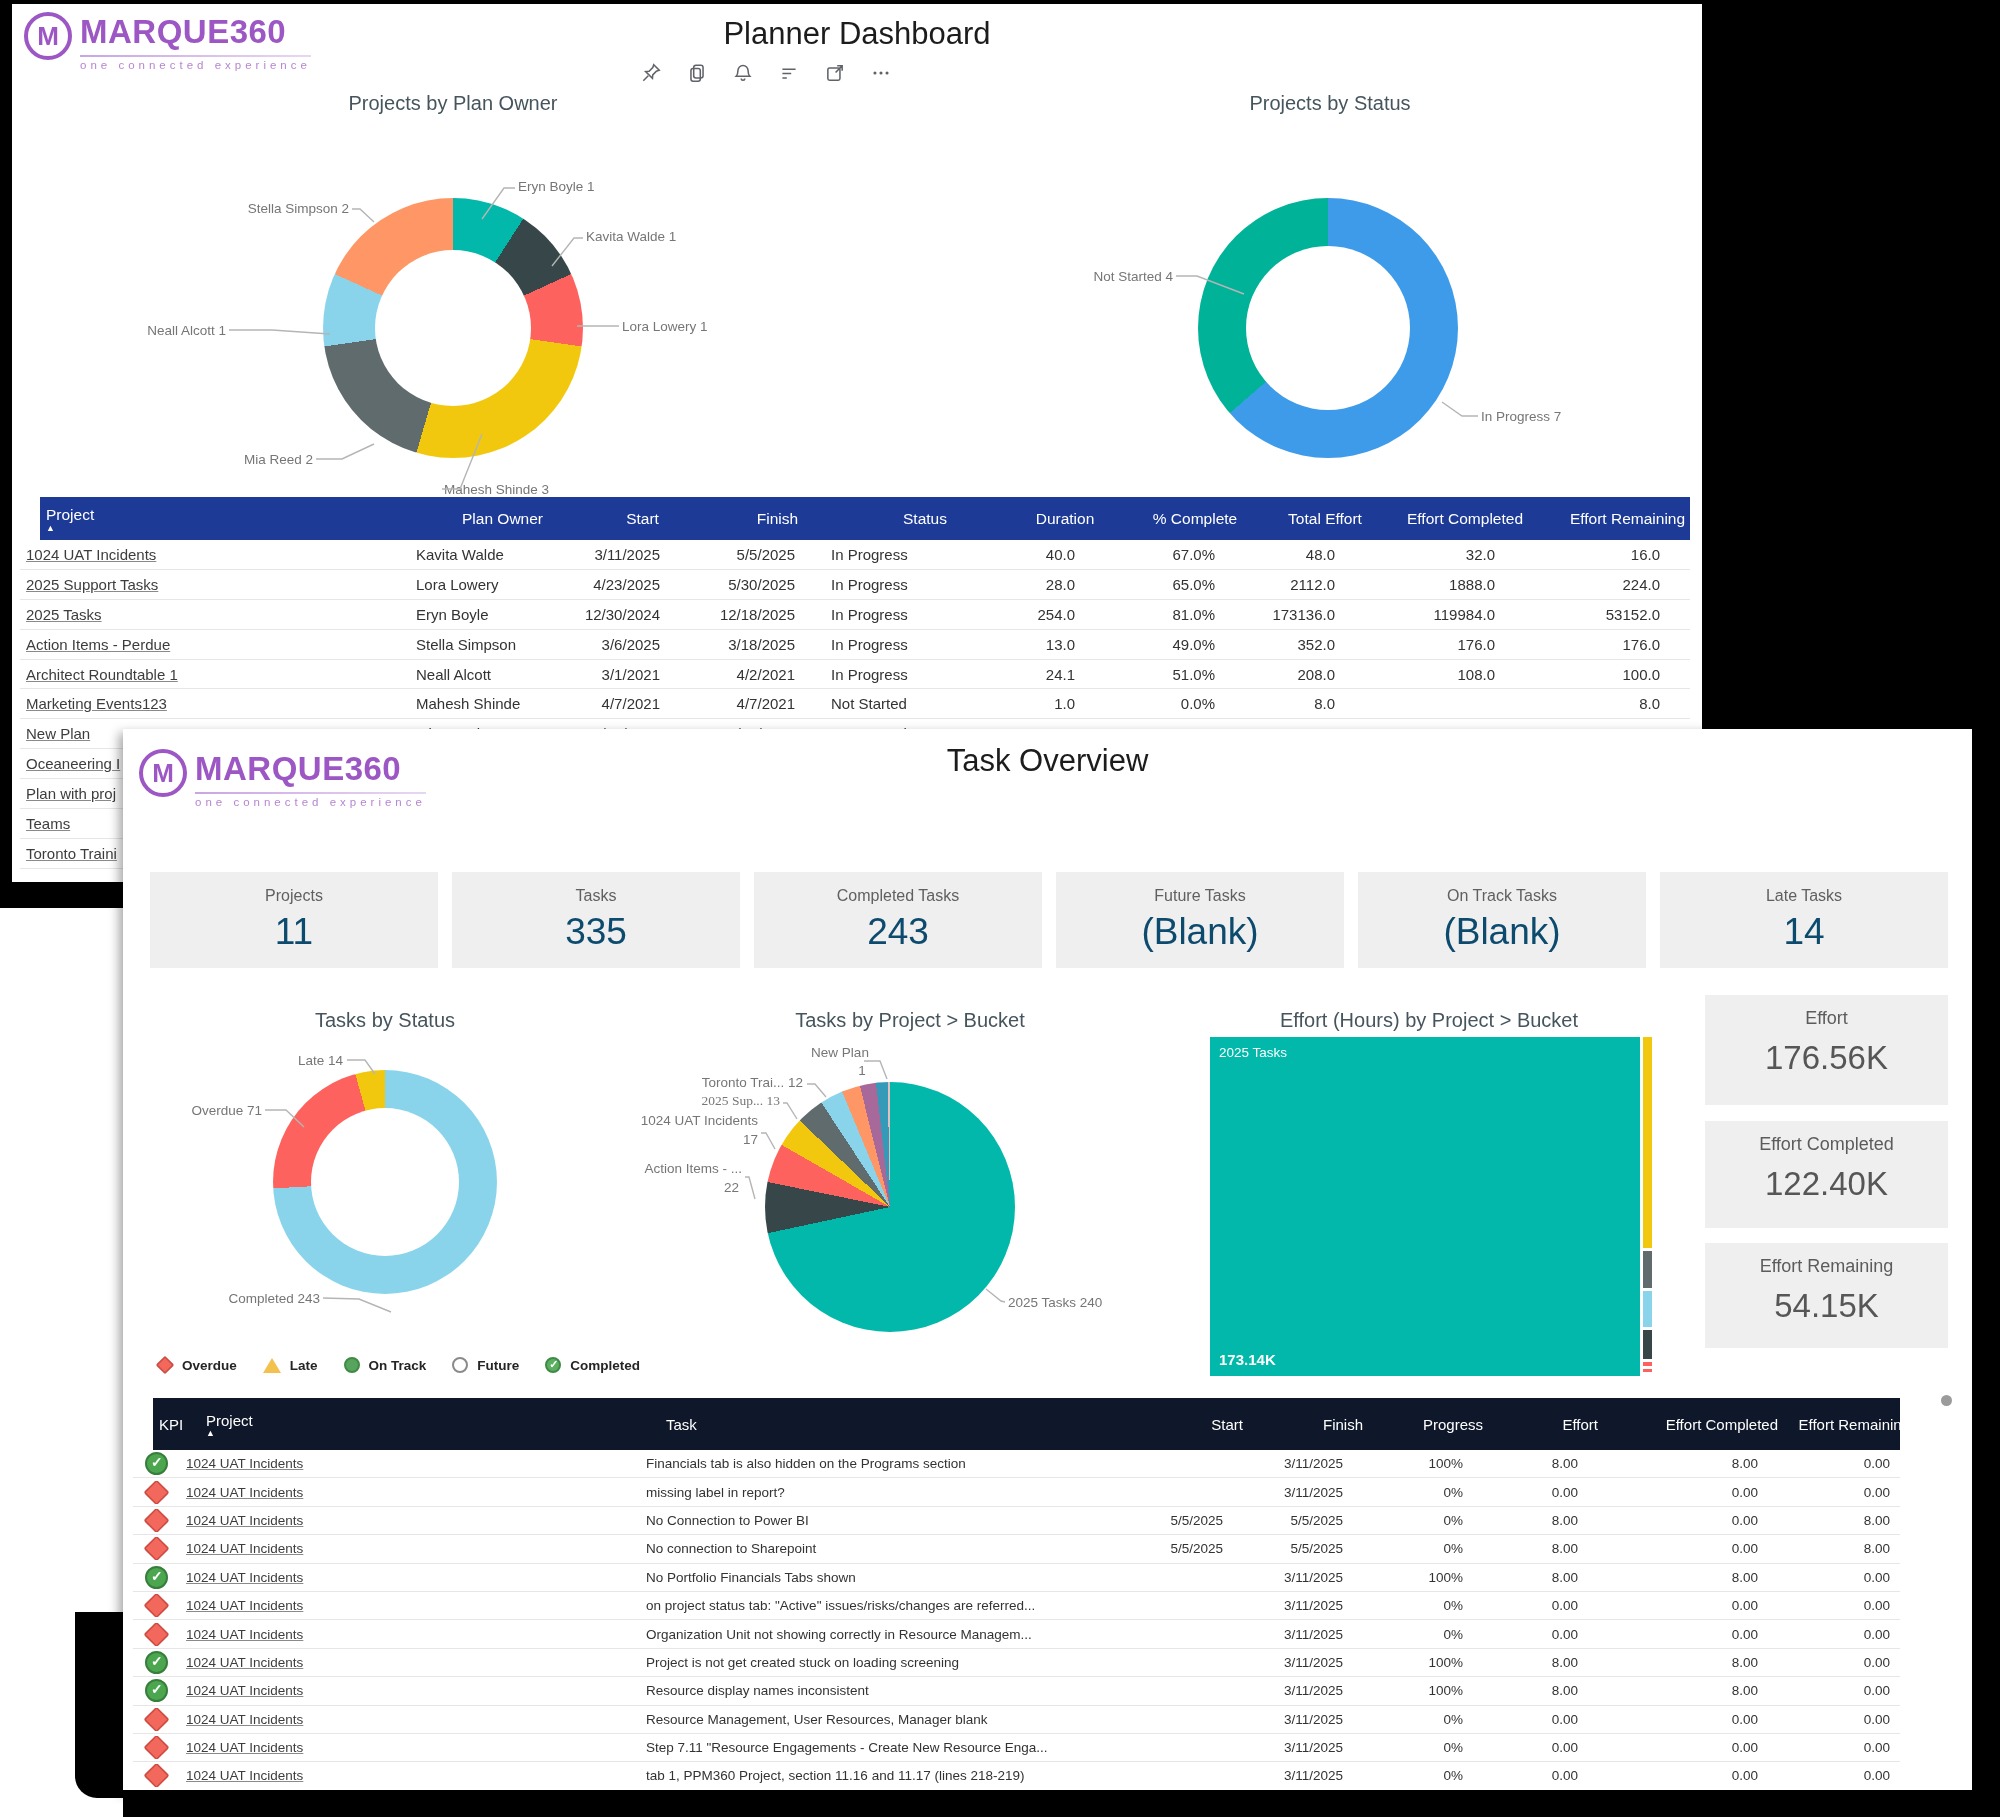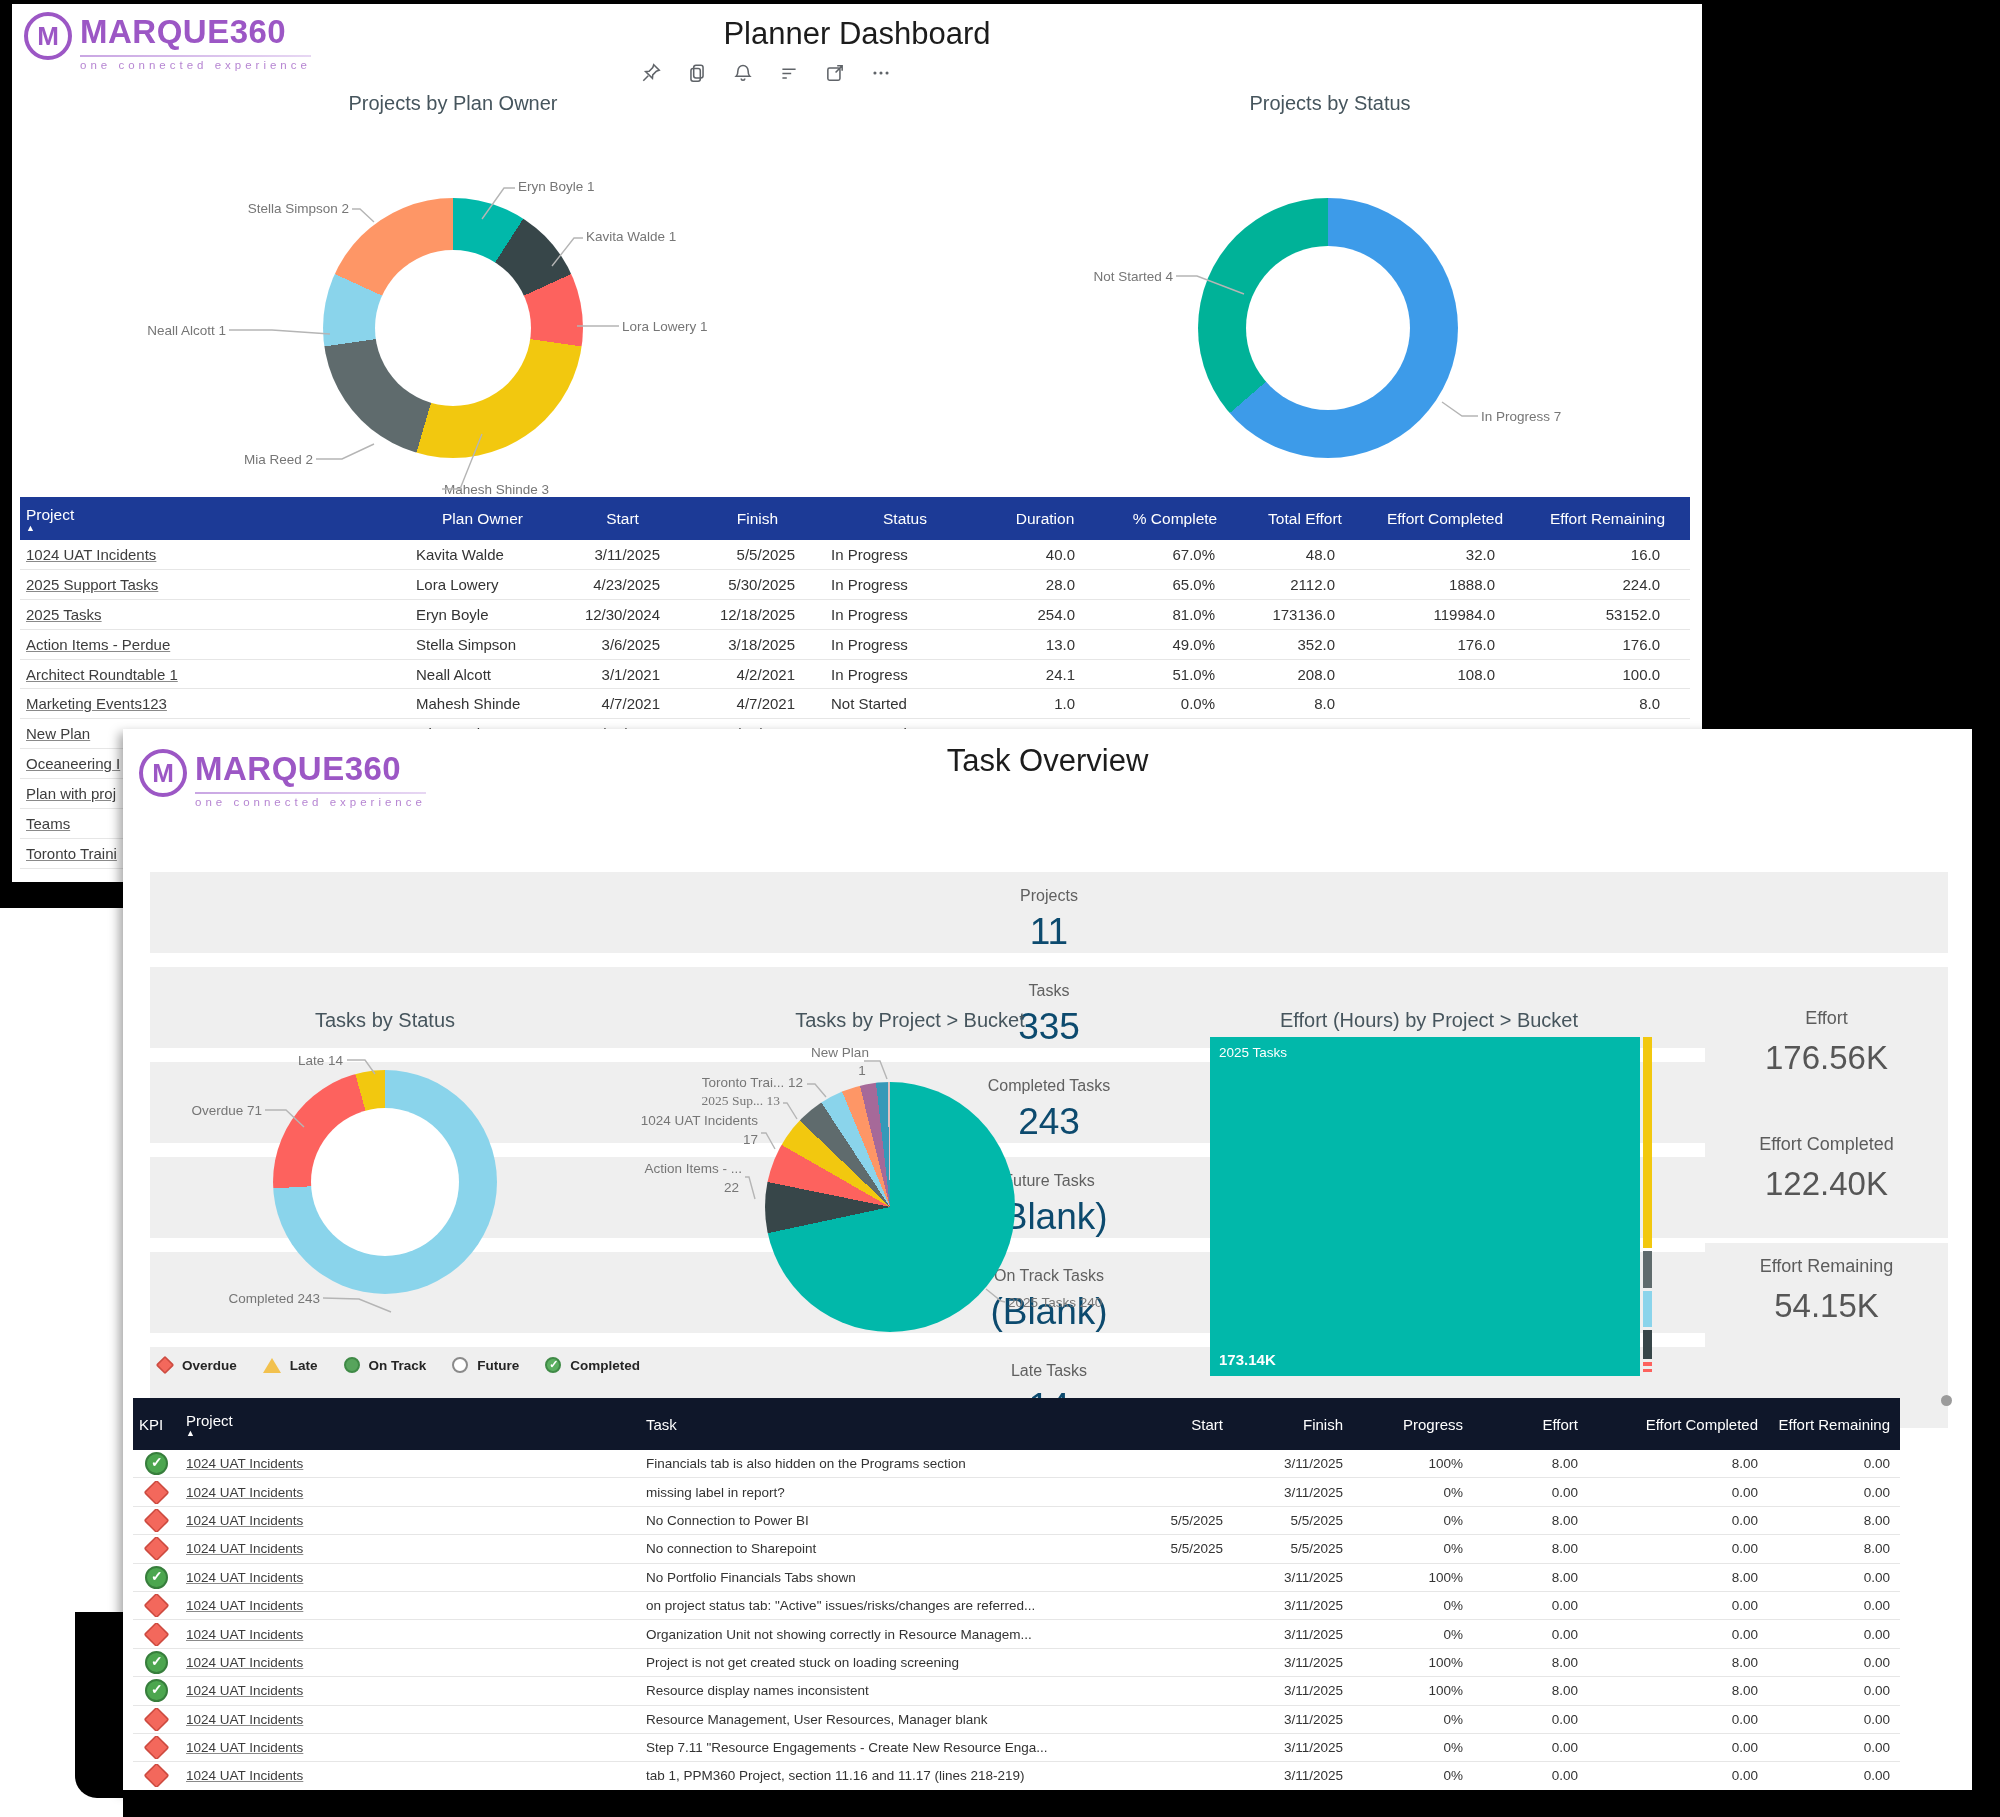--- a/index.html
+++ b/index.html
@@ -48,21 +48,21 @@
   .leg .t{font-size:13.5px;font-weight:bold;color:#252525;}
   .sh{width:16px;height:16px;box-sizing:border-box;}
   .sh.diamond{background:#F3685C;border:2px solid #CD4B40;transform:rotate(45deg) scale(.82);border-radius:2px;}
   .sh.triangle{width:0;height:0;border-left:9px solid transparent;border-right:9px solid transparent;
                border-bottom:15px solid #F2C14E;background:none;}
   .sh.circle-green{background:#57A45C;border:2px solid #3F8A46;border-radius:50%;}
   .sh.circle-white{background:#fff;border:2px solid #8a8a8a;border-radius:50%;}
   .sh.circle-check{background:#5BAF60;border:2px solid #3F8A46;border-radius:50%;position:relative;}
   .sh.circle-check::after{content:"\2713";position:absolute;left:2px;top:-1px;color:#fff;font-size:11px;font-weight:bold;}
   
-  .thead{display:grid;align-items:center;color:#fff;font-size:15.5px;}
+  .thead{display:grid;align-items:center;color:#fff;font-size:15.5px;margin-left:20px;}
   .trow{display:grid;align-items:center;font-size:15px;border-bottom:1px solid #e6e6e6;background:#fff;cursor:pointer;}
   .cell{padding:0 6px;white-space:nowrap;overflow:hidden;}
   .cell.r{text-align:right;padding-right:30px;}
   .cell.rr{text-align:right;padding-right:10px;}
   .cell.c{text-align:center;}
   .link{text-decoration:underline;color:#3d3d3d;text-decoration-color:#8a8a8a;cursor:pointer;}
   .sort{font-size:9px;line-height:8px;}
   
   .ic{width:23px;height:23px;margin:0 auto;}
   .ic.completed{background:#4CA64F;border:2px solid #377E3C;border-radius:50%;box-sizing:border-box;position:relative;}
@@ -308,21 +308,21 @@
     <div class="abs logo" style="left:16px;top:20px;">
       <div class="logo-circle">M</div>
       <div>
         <div class="logo-brand">MARQUE360</div>
         <div class="logo-rule"></div>
         <div class="logo-tag">one connected experience</div>
       </div>
     </div>
     <div class="abs page-title" style="top:14px;">Task Overview</div>
 
-    <div class="abs kpirow" id="kpi-row" style="left:27px;top:143px;width:1798px;height:96px;flex-direction:column;">
+    <div class="abs kpirow" id="kpi-row" style="left:27px;top:143px;width:1798px;height:96px;">
         <div class="card">
           <div class="lbl">Projects</div>
           <div class="val">11</div>
         </div>
         <div class="card">
           <div class="lbl">Tasks</div>
           <div class="val">335</div>
         </div>
         <div class="card">
           <div class="lbl">Completed Tasks</div>

